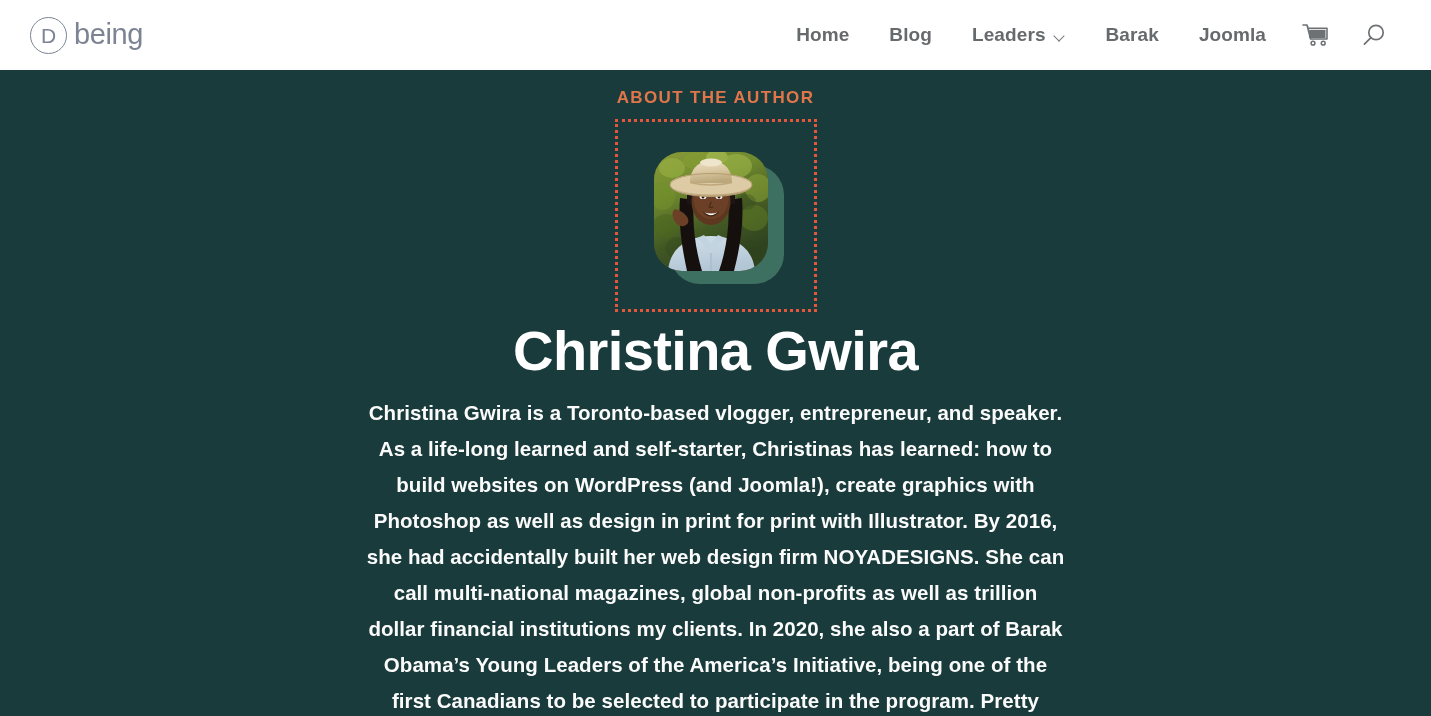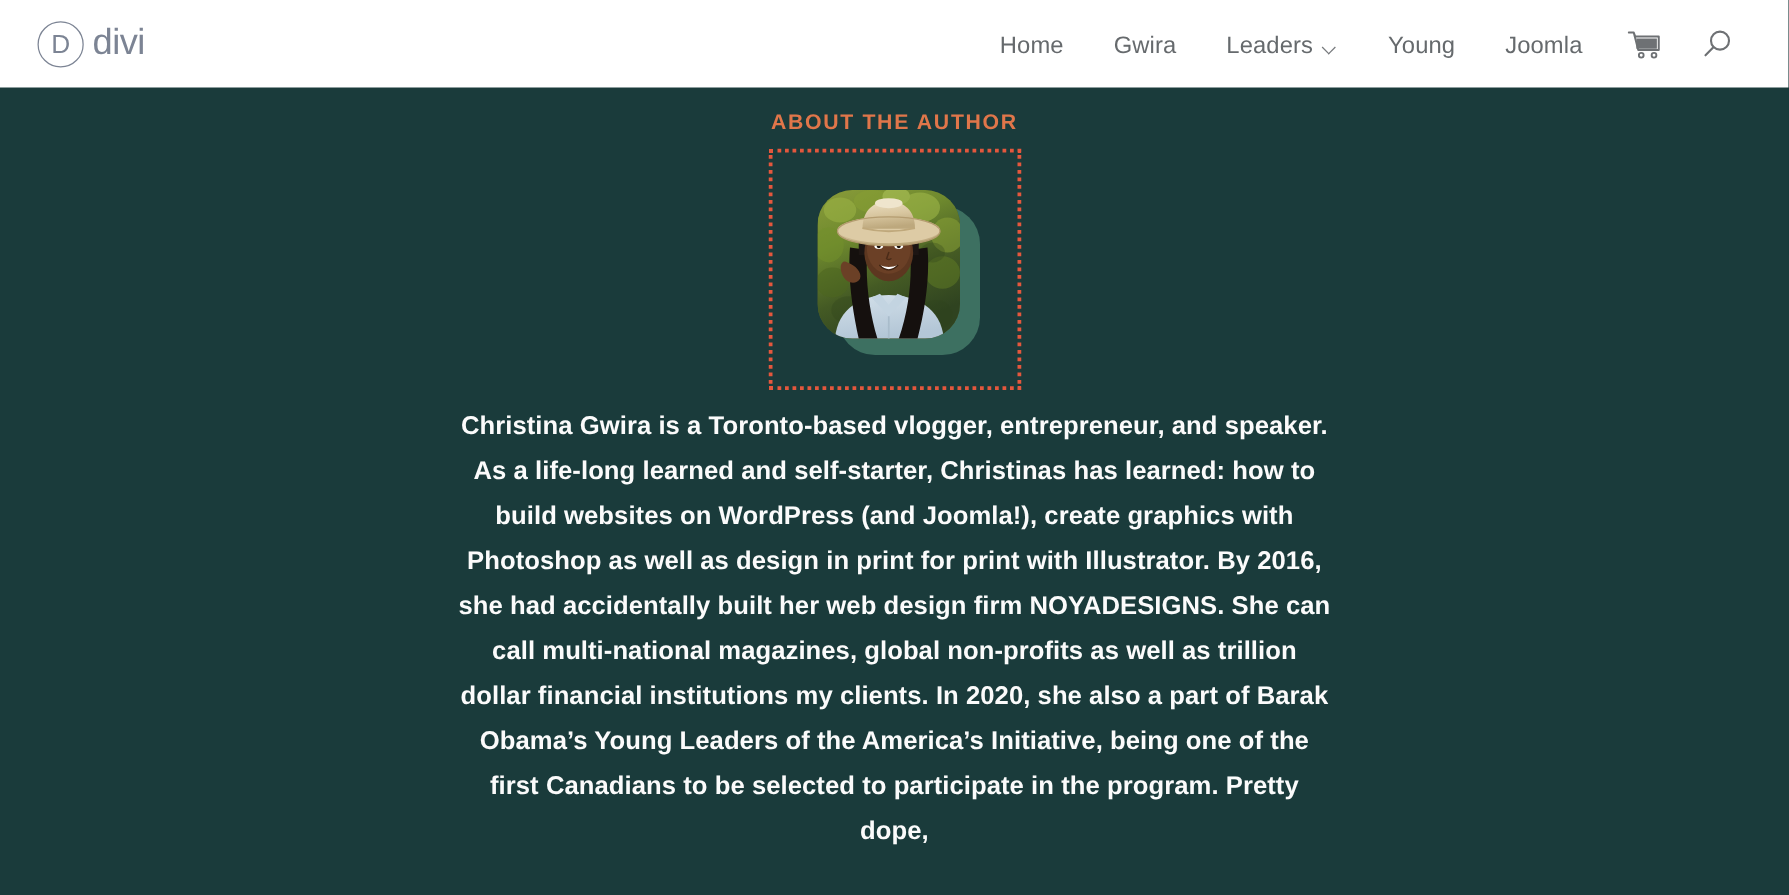--- a/index.html
+++ b/index.html
@@ -69,22 +69,23 @@
     font-weight: 300;
     letter-spacing: -0.4px;
     line-height: 1;
     padding-bottom: 2px;
   }
 
   .nav {
     margin-left: auto;
     margin-right: 28px;
     display: flex;
-    align-items: flex-end;
+    align-items: center;
     gap: 0;
+    font-weight: bold;
   }
 
   .nav-item {
     display: flex;
     align-items: center;
     gap: 9px;
     font-size: 19px;
     color: #666a6d;
     padding: 0 20px;
     cursor: pointer;
@@ -201,40 +202,40 @@
 <body>
 
 <div class="page">
 
   <header class="site-header">
 
     <div class="logo">
       <div class="logo-mark">
         <span>D</span>
       </div>
-      <div class="logo-word">divi</div>
+      <div class="logo-word">being</div>
     </div>
 
     <nav class="nav">
 
       <div class="nav-item">
         <span>Home</span>
       </div>
 
       <div class="nav-item">
-        <span>Gwira</span>
+        <span>Blog</span>
       </div>
 
       <div class="nav-item">
         <span>Leaders</span>
         <span class="chevron-down"></span>
       </div>
 
       <div class="nav-item">
-        <span>Young</span>
+        <span>Barak</span>
       </div>
 
       <div class="nav-item">
         <span>Joomla</span>
       </div>
 
       <div class="nav-icon-btn">
         <svg width="27" height="24" viewBox="0 0 27 24" aria-hidden="true">
           <path d="M1 2 L5 2 L6.2 5.2 L25 5.2 L25 16 L8.6 16 L5 2 Z" fill="none" stroke="#6e7174" stroke-width="1.6" stroke-linejoin="round"></path>
           <rect x="7.1" y="6.8" width="16.4" height="8.2" fill="#6e7174"></rect>
@@ -326,18 +327,19 @@
             <ellipse cx="57" cy="32" rx="41" ry="10.5" fill="#ddcba5"></ellipse>
             <path d="M36 31 C36 16, 45 9, 57 9 C69 9, 78 16, 78 31 Z" fill="url(#hatg)"></path>
             <ellipse cx="57" cy="10.5" rx="11" ry="4" fill="#efe5cd"></ellipse>
             <path d="M36 30.5 Q57 35.5 78 30.5" stroke="#bfa87b" stroke-width="1.6" fill="none"></path>
             <ellipse cx="57" cy="33" rx="41" ry="11.5" fill="none" stroke="#b49c70" stroke-width="1"></ellipse>
           </svg>
         </div>
       </div>
     </div>
 
+    <h1 class="author-name">Christina Gwira</h1>
 
     <p class="author-bio">Christina Gwira is a Toronto-based vlogger, entrepreneur, and speaker. As a life-long learned and self-starter, Christinas has learned: how to build websites on WordPress (and Joomla!), create graphics with Photoshop as well as design in print for print with Illustrator. By 2016, she had accidentally built her web design firm NOYADESIGNS. She can call multi-national magazines, global non-profits as well as trillion dollar financial institutions my clients. In 2020, she also a part of Barak Obama’s Young Leaders of the America’s Initiative, being one of the first Canadians to be selected to participate in the program. Pretty dope,</p>
 
   </section>
 
 </div>
 
 </body></html>

